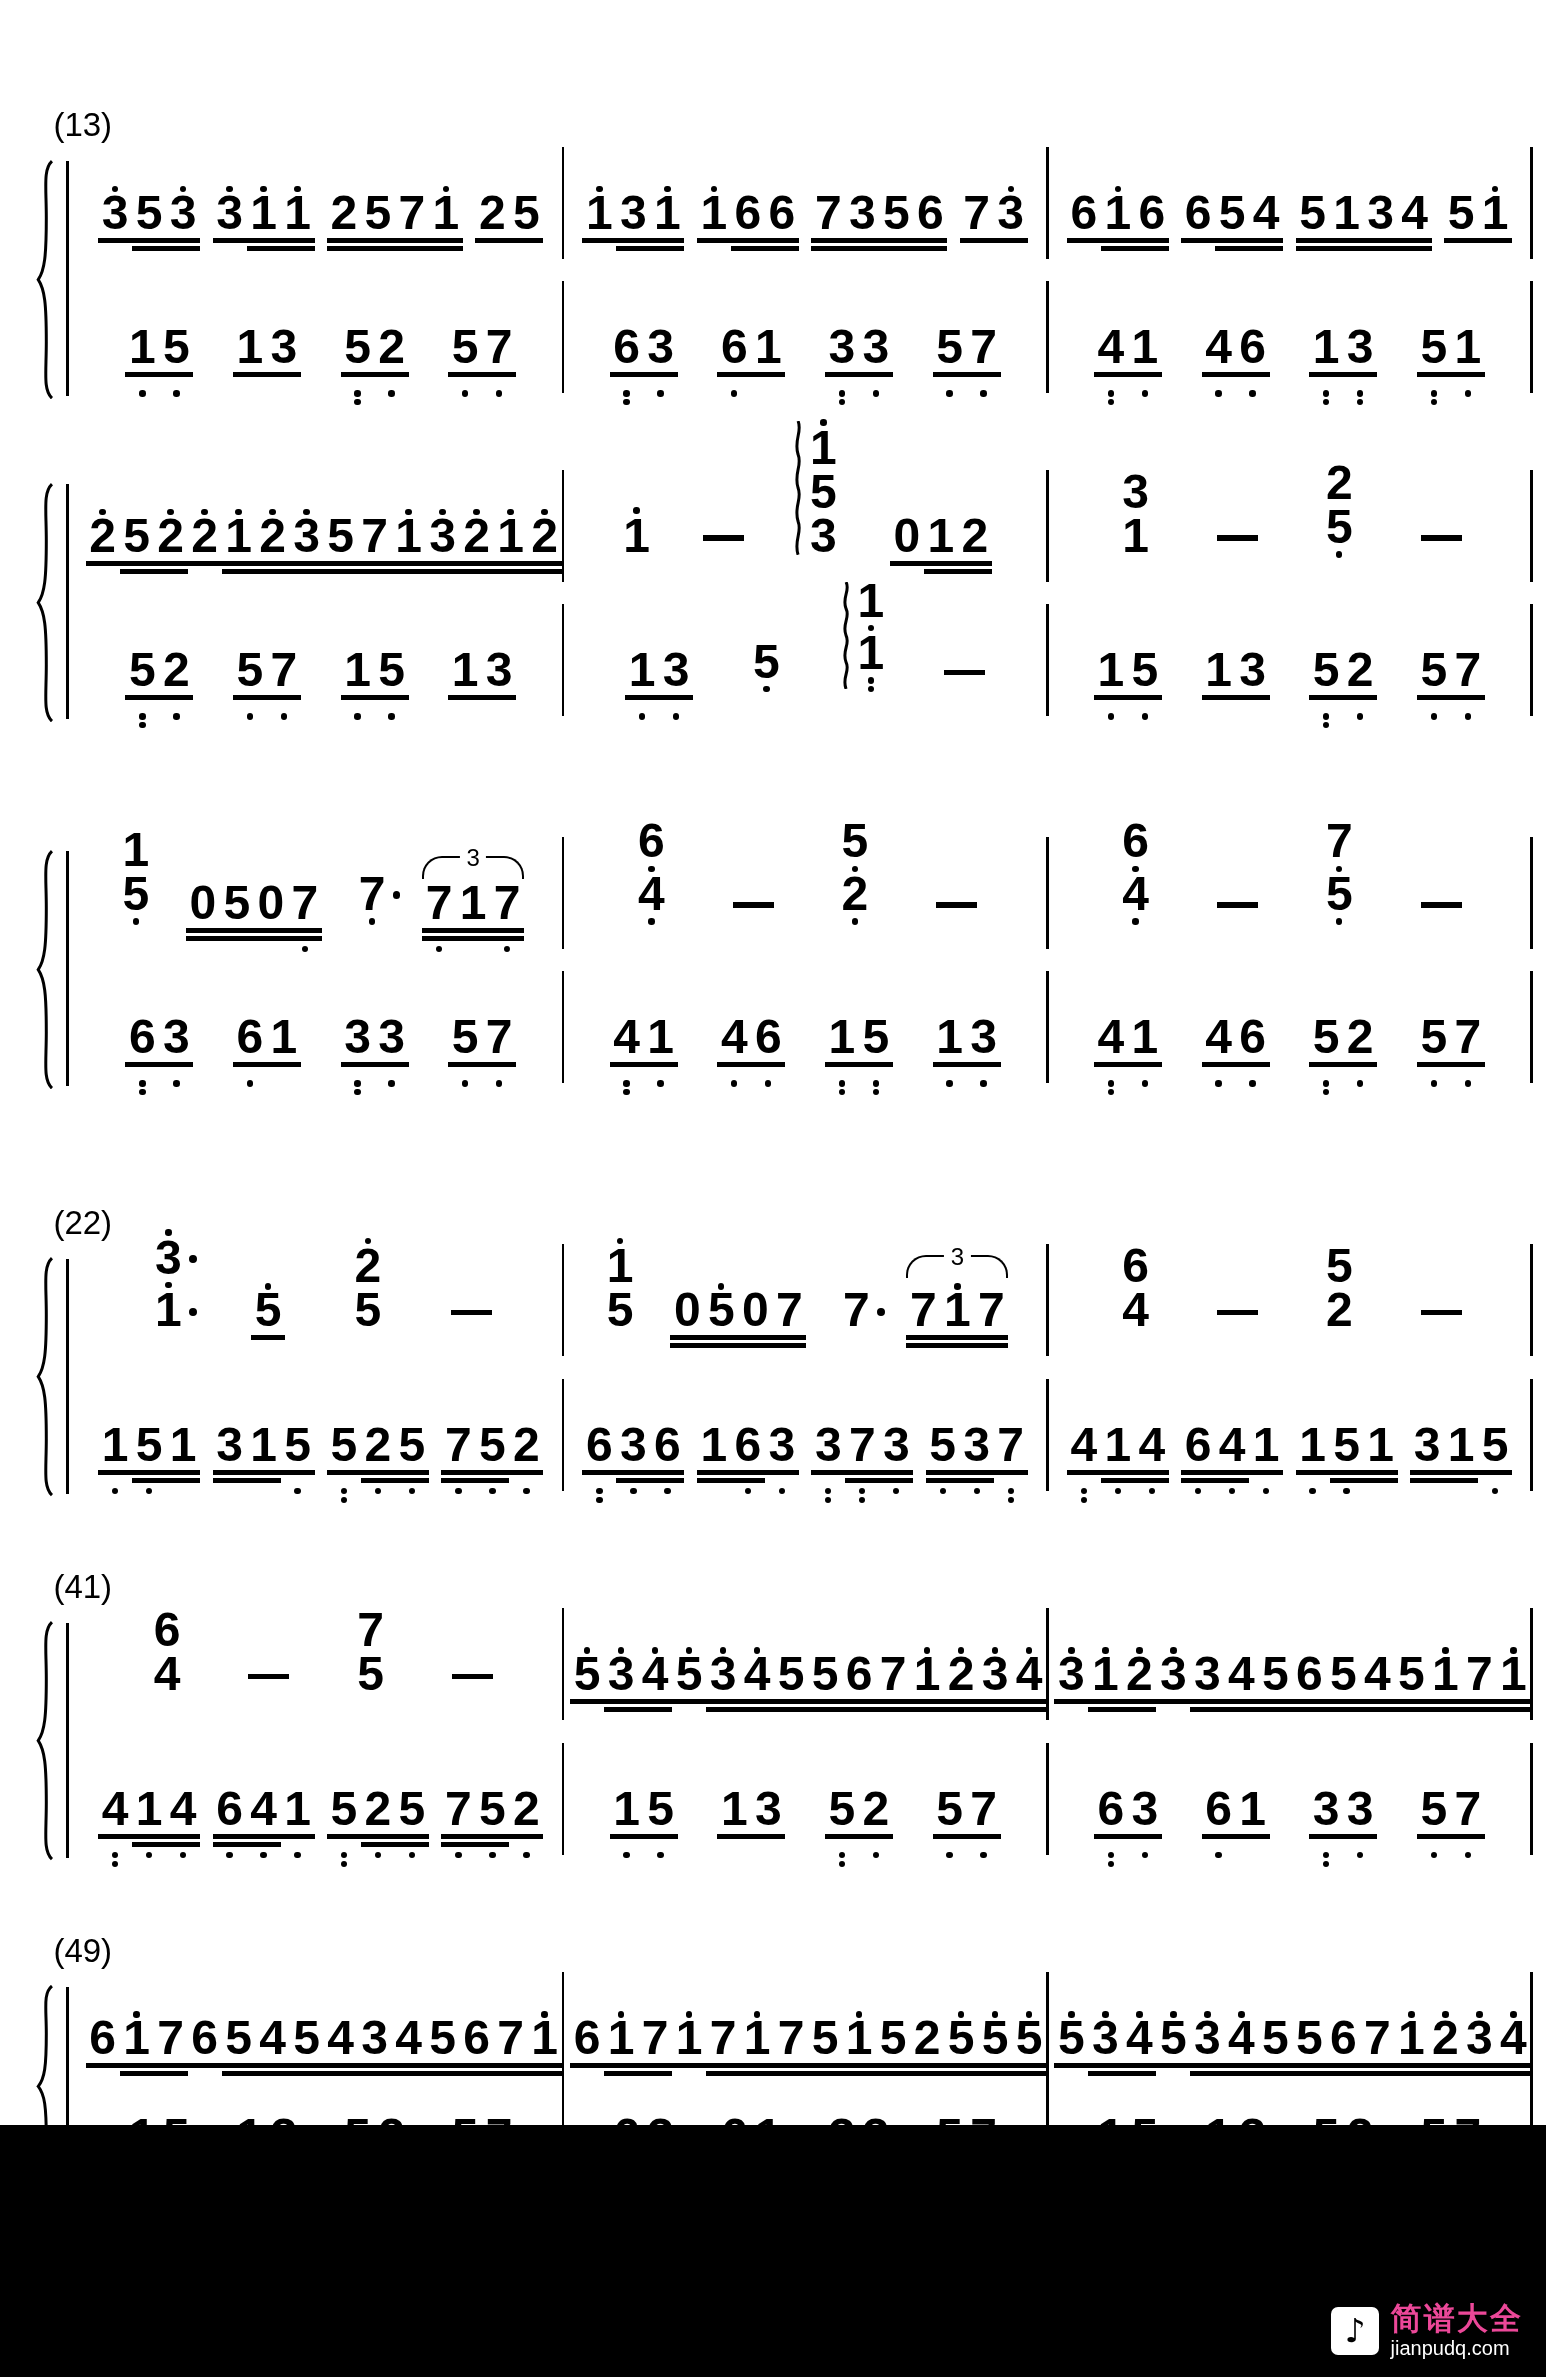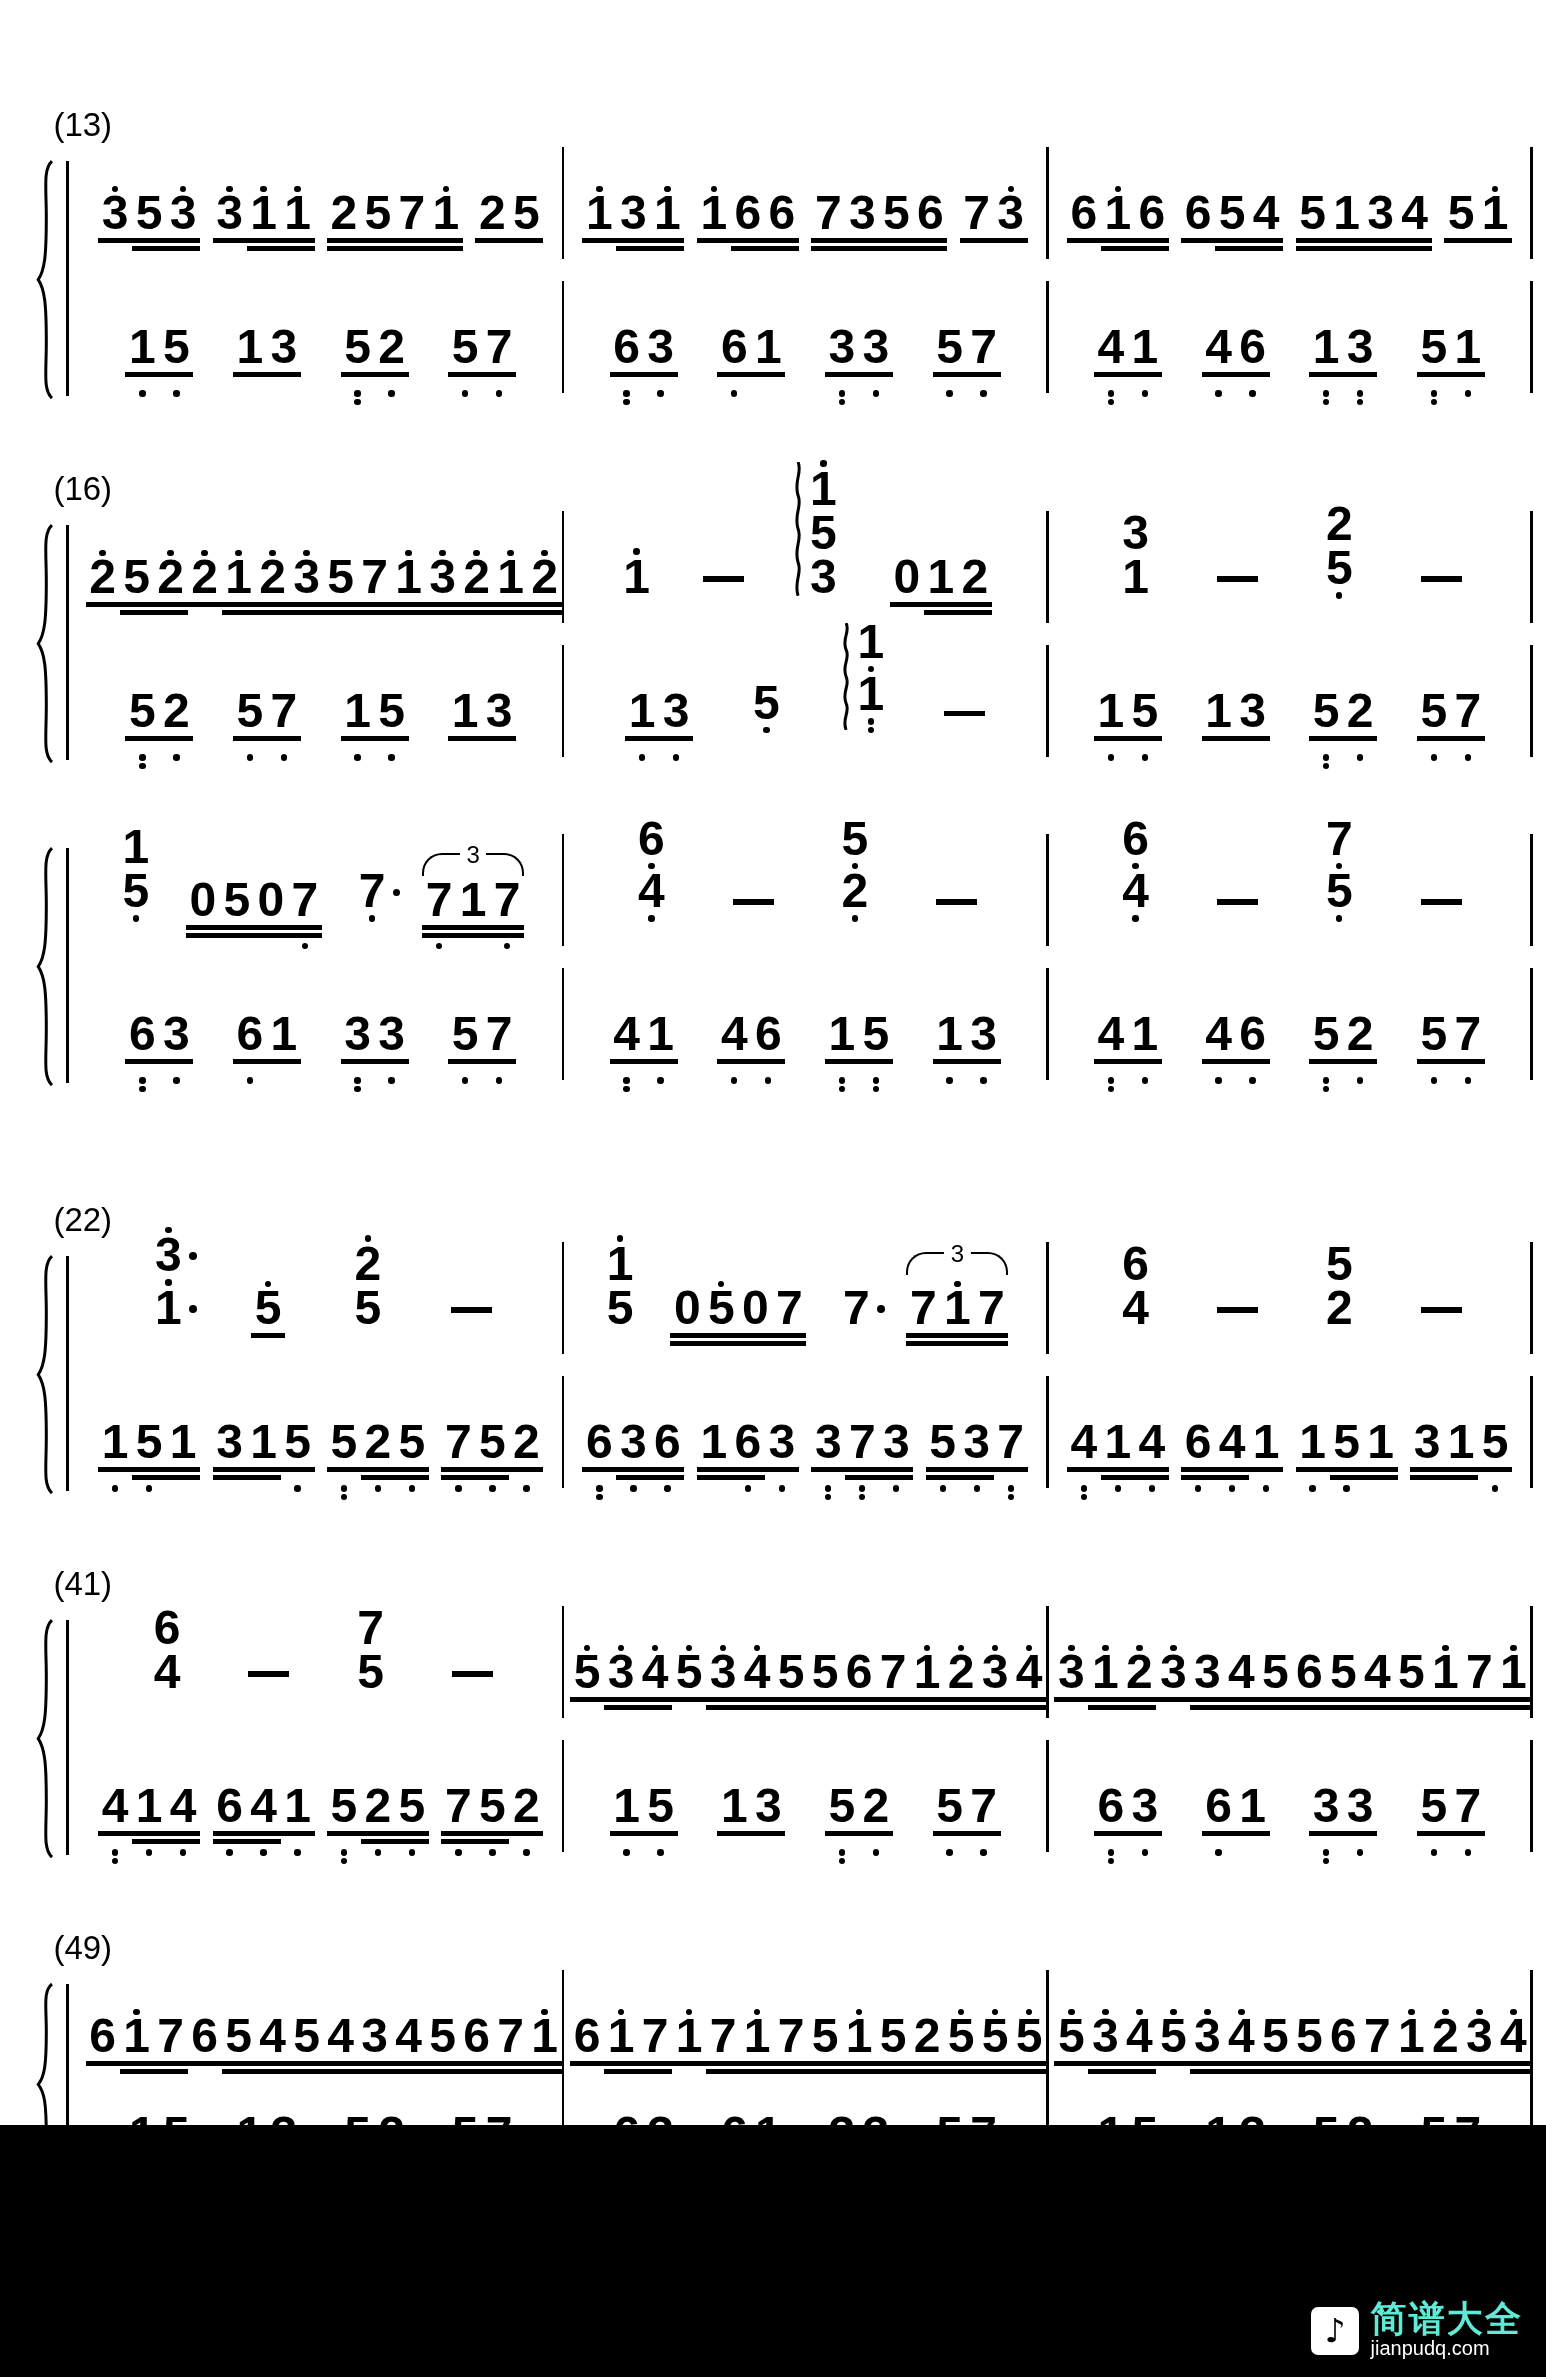--- a/index.html
+++ b/index.html
@@ -54,21 +54,21 @@
          border:2.8px solid #000; border-bottom:none; border-radius:20px 20px 0 0; }
   .tri span { position:absolute; top:-12px; left:50%; transform:translateX(-50%);
               background:#fff; padding:0 6.4px; font-size:24px; font-weight:400; line-height:24px; }
 
   .footer { position:absolute; left:0; right:0; top:2125px; bottom:0; background:#000; z-index:5; }
   .wm { position:absolute; right:24px; bottom:17px; display:flex; align-items:center; gap:11.3px; }
   .wm-icon { width:48px; height:48px; background:#fff; border-radius:7px;
              display:flex; align-items:center; justify-content:center;
              font-size:33px; color:#000; font-family:"DejaVu Sans",sans-serif; }
   .wm-text { display:flex; flex-direction:column; align-items:flex-start; }
-  .wm-text .t1 { font-size:36px; color:#5eead4; font-weight:700; letter-spacing:2.1px; line-height:35px;text-align:center; }
+  .wm-text .t1 { font-size:31px; color:#ec4899; font-weight:700; letter-spacing:2.1px; line-height:35px;text-align:center; }
   .wm-text .t2 { font-size:20px; color:#fff; line-height:22.6px; margin-top:1.4px; }
 </style>
 </head>
 <body>
 
 <div id="score">
     <div class="system">
       <div class="syslabel">(13)</div>
       <div class="staves">
         <div class="brace">
@@ -621,21 +621,20 @@
                   </div>
                 </div>
               </div>
             </div>
           </div>
           <div class="barline"></div>
         </div>
       </div>
     </div>
     <div class="system">
-      <div class="syslabel">(16)</div>
       <div class="staves">
         <div class="brace">
           <svg viewBox="0 0 26 200" preserveAspectRatio="none">
             <path d="M21 1 C10 8 14 22 14 48 C14 80 12 92 4 100 C12 108 14 120 14 152 C14 178 10 192 21 199" fill="none" stroke="#000" stroke-width="3" vector-effect="non-scaling-stroke"></path>
           </svg>
         </div>
         <div class="startbar"></div>
         <div class="stave melody">
           <div class="measure">
             <div class="tok group">

